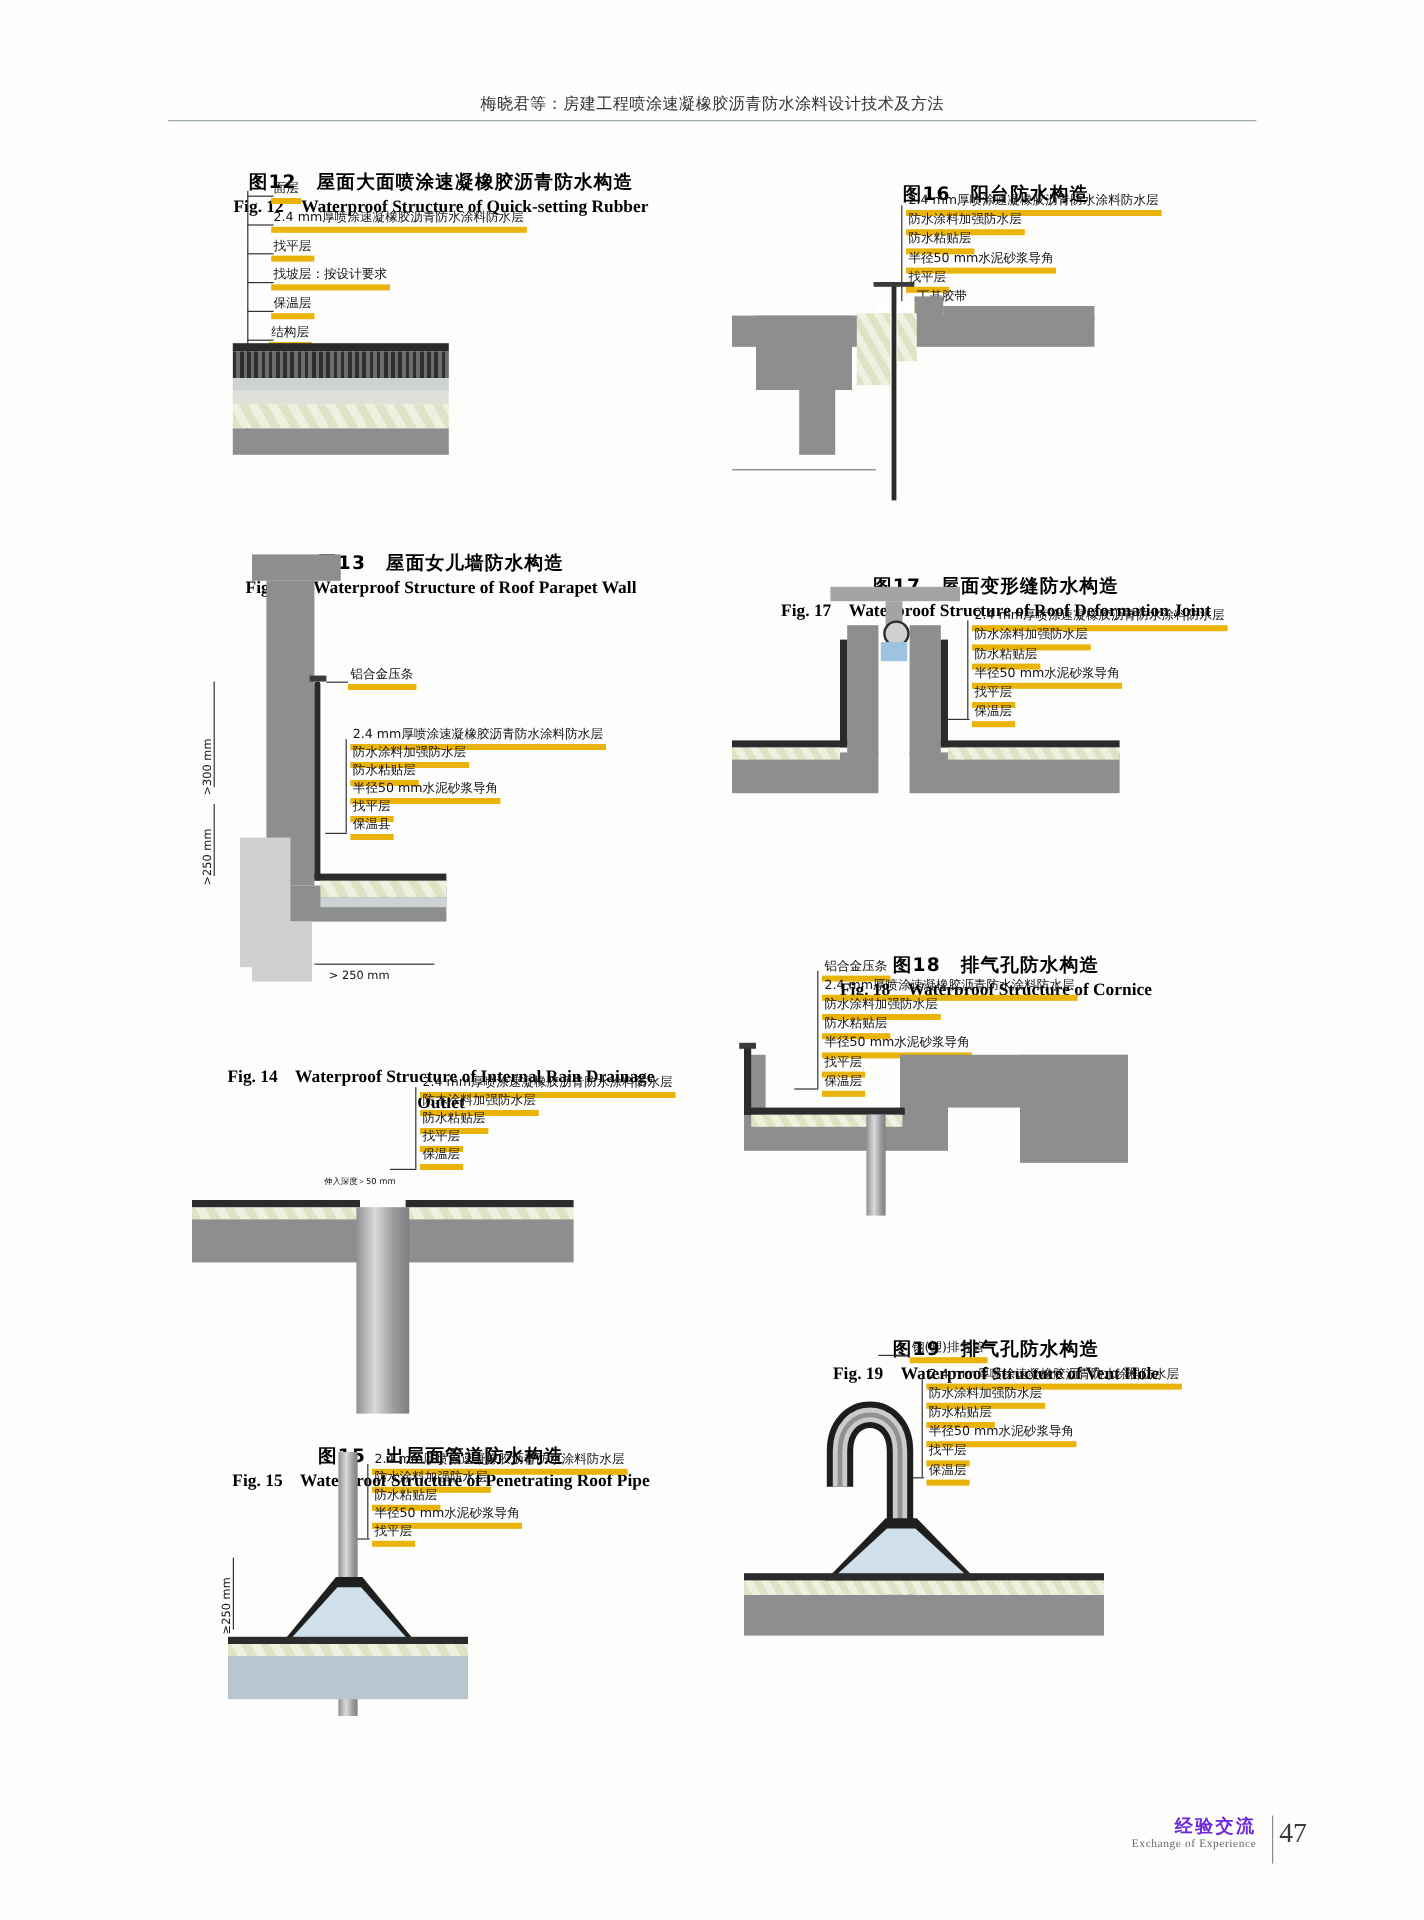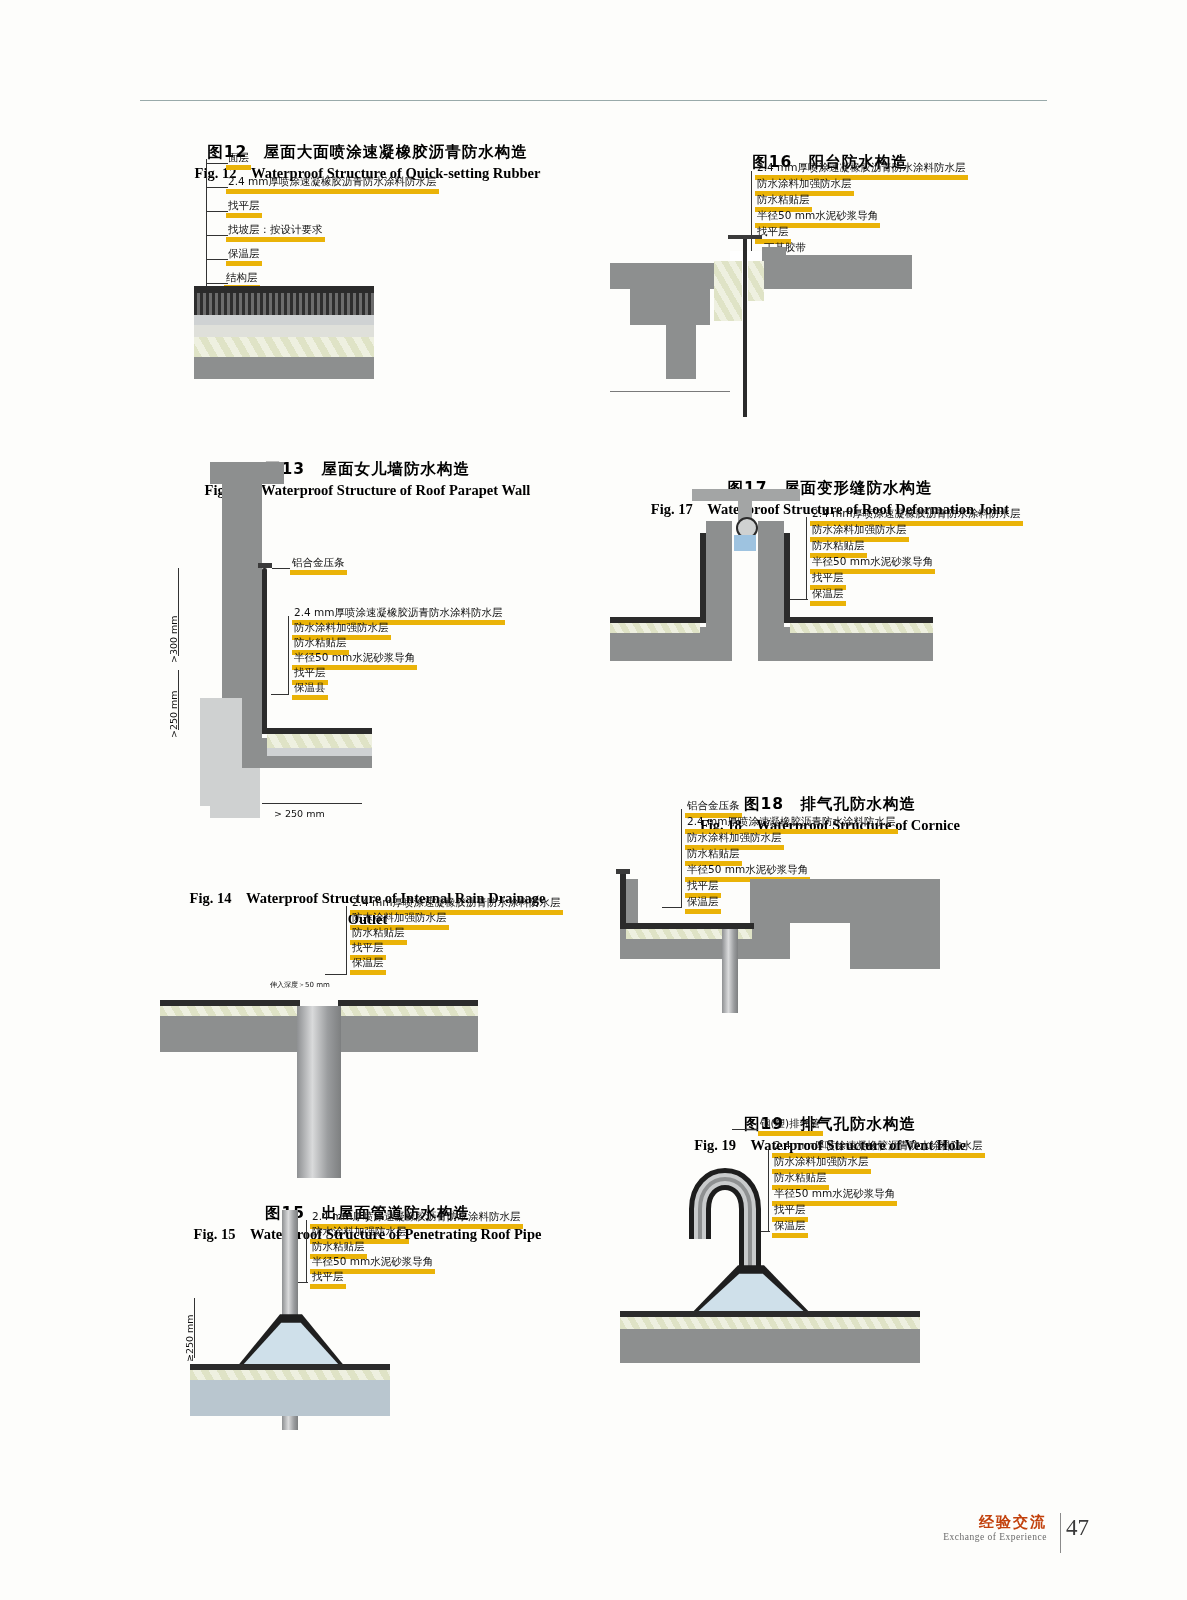--- a/index.html
+++ b/index.html
@@ -71,39 +71,40 @@
   }
   .vtxt{
     transform:rotate(-90deg);transform-origin:left top;white-space:nowrap;
   }
 
   
   .footer{
     position:absolute;right:140px;bottom:58px;text-align:right;
   }
   .footer .fcn{
-    font-family:"DejaVu Sans", sans-serif;font-size:15px;font-weight:bold;color:#c2410c;
+    font-family:"DejaVu Sans", sans-serif;font-size:15px;font-weight:bold;color:#6d28d9;
     letter-spacing:2px;
   }
   .footer .fen{
     font-family:"Liberation Serif", serif;font-size:9.5px;color:#6a6a6a;letter-spacing:0.5px;
   }
   .footer .pno{
     position:absolute;right:-42px;top:2px;font-family:Liberation Serif, serif;
     font-size:23px;color:#3a3a3a;
   }
   .footer .bar{
     position:absolute;right:-14px;top:0px;width:1px;height:40px;background:#8a8a8a;
   }
 </style>
 </head>
 <body>
 
 <div class="page">
 
+  <div class="runhead">梅晓君等：房建工程喷涂速凝橡胶沥青防水涂料设计技术及方法</div>
   <div class="runrule"></div>
 
   <div class="col-left">
 
     <div class="fig" style="height:295px;">
 
       <div class="lbl" style="left:86px;top:10px;">面层</div>
       <div class="lbl" style="left:86px;top:34px;">2.4 mm厚喷涂速凝橡胶沥青防水涂料防水层</div>
       <div class="lbl" style="left:86px;top:58px;">找平层</div>
       <div class="lbl" style="left:86px;top:82px;">找坡层：按设计要求</div>

